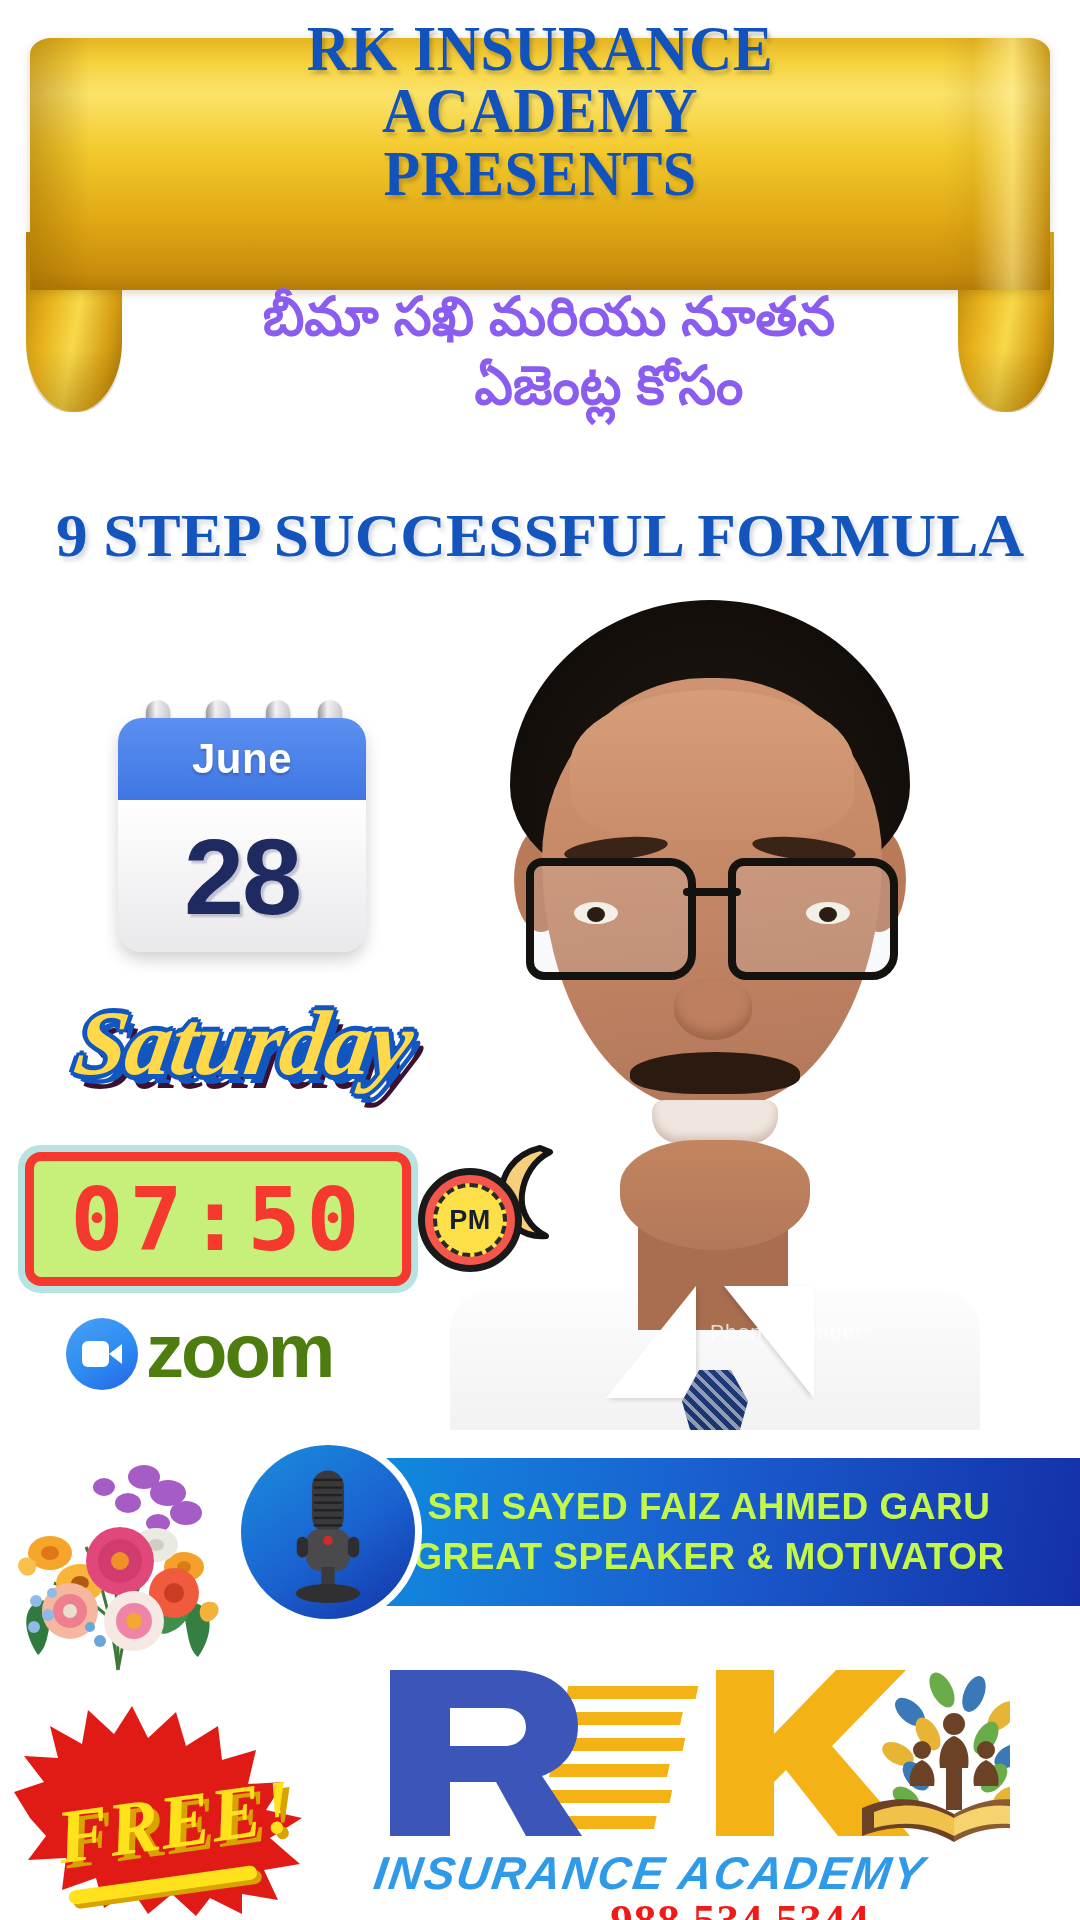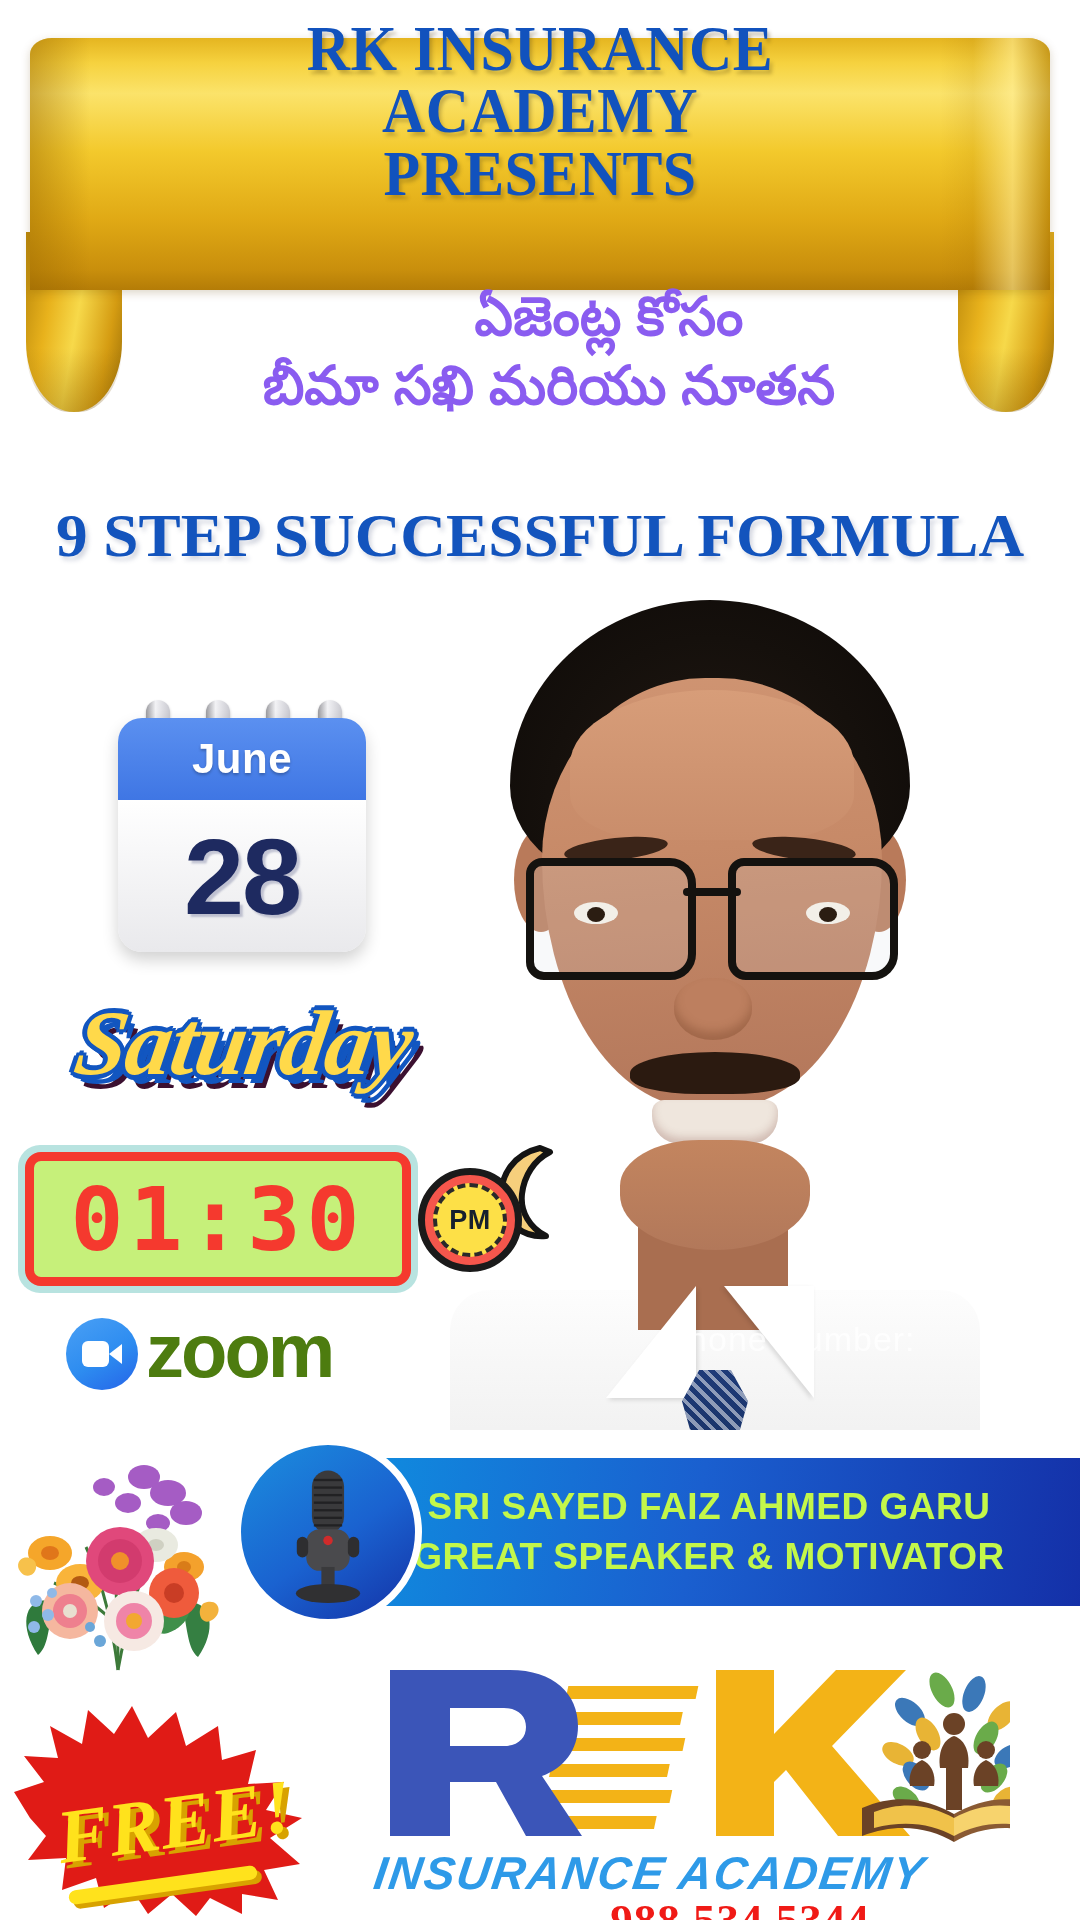--- a/index.html
+++ b/index.html
@@ -279,21 +279,21 @@
       repeating-linear-gradient(45deg, rgba(255,255,255,0.5) 0 4px, rgba(255,255,255,0) 4px 9px),
       linear-gradient(180deg, #1e3a78 0%, #17305f 100%);
     clip-path: polygon(26% 0, 74% 0, 100% 26%, 62% 100%, 38% 100%, 0 26%);
   }
   .p-watermark {
     position: absolute;
     left: 150px; top: 720px;
     width: 420px;
     text-align: center;
     color: rgba(255,255,255,0.75);
-    font-size: 34px;
+    font-size: 21px;
     letter-spacing: 1px;
     font-family: "Liberation Sans", sans-serif;
   }
 
   
   .calendar {
     position: absolute;
     left: 118px; top: 700px;
     width: 248px; height: 252px;
   }
@@ -574,22 +574,22 @@
   <div class="ribbon-tail right"></div>
   <div class="ribbon-main"></div>
   <div class="ribbon-title">
     <span class="ln">RK INSURANCE</span>
     <span class="ln">ACADEMY</span>
     <span class="ln">PRESENTS</span>
   </div>
 </div>
 
 <div class="telugu">
+  <span class="ln l1">బీమా సఖి మరియు నూతన</span>
   <span class="ln l2">ఏజెంట్ల కోసం</span>
-  <span class="ln l1">బీమా సఖి మరియు నూతన</span>
 </div>
 
 <div class="headline">9 STEP SUCCESSFUL FORMULA</div>
 
 <div class="portrait">
   <div class="p-shirt"></div>
   <div class="p-neck"></div>
   <div class="p-collar-l"></div>
   <div class="p-collar-r"></div>
   <div class="p-tie"></div>
@@ -629,21 +629,21 @@
   </div>
   <div class="cal-body">
     <div class="cal-head">June</div>
     <div class="cal-day">28</div>
   </div>
 </div>
 
 <div class="saturday">Saturday</div>
 
 <div class="clock">
-  <div class="clock-inner">01:30</div>
+  <div class="clock-inner">07:50</div>
 </div>
 <div class="moon">
   <svg viewBox="0 0 112 112" width="112" height="112">
     <path d="M88 8 C62 14 46 36 50 62 C53 84 72 98 94 96 C78 88 68 72 70 54 C72 36 82 20 98 12 Z" fill="#f6cf7c" stroke="#141414" stroke-width="6" stroke-linejoin="round"></path>
   </svg>
 </div>
 <div class="pm-badge">
   <div class="disc">PM</div>
 </div>
 

